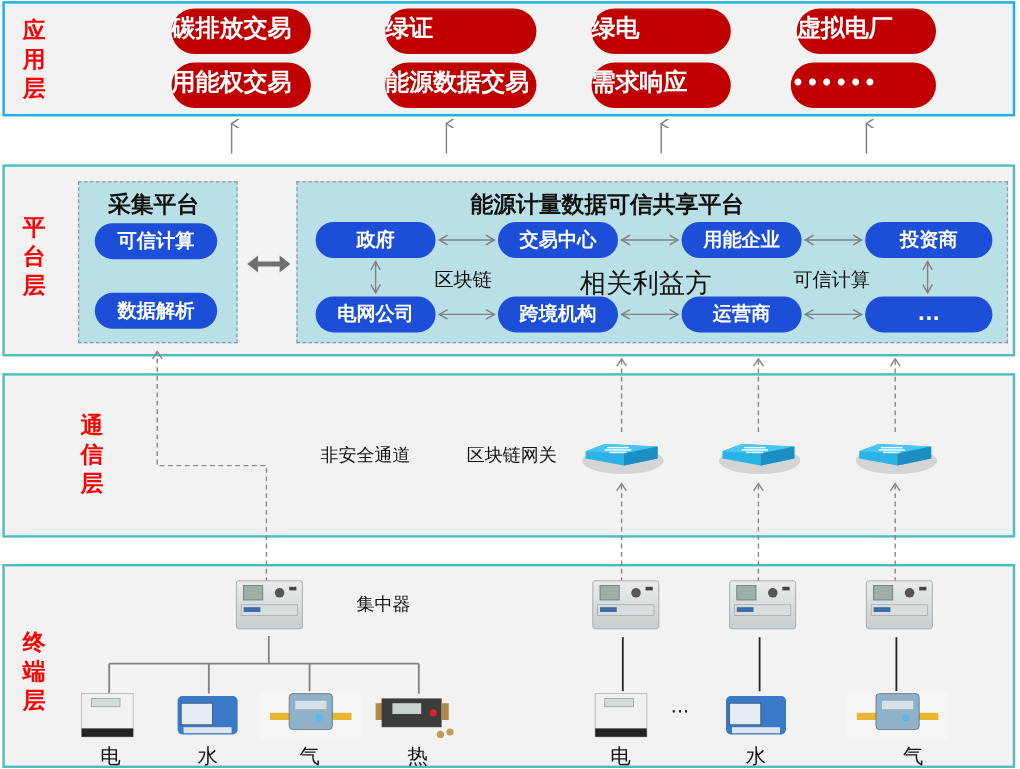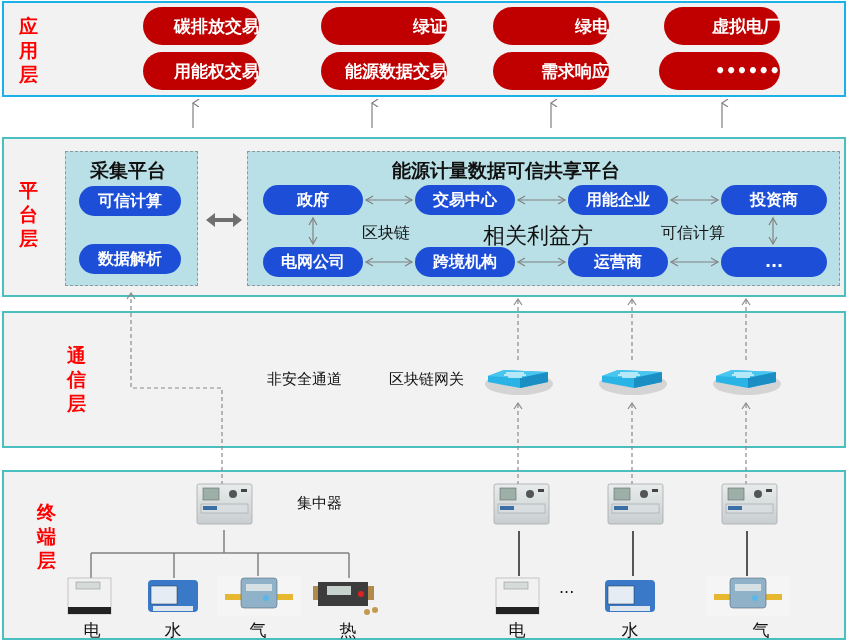--- a/index.html
+++ b/index.html
@@ -3,21 +3,21 @@
 <meta charset="utf-8">
 <style>
   html,body{margin:0;padding:0;background:#fff;}
   body{width:850px;height:641px;position:relative;overflow:hidden;font-family:"DejaVu Sans","Liberation Sans",sans-serif;}
   .layer{position:absolute;left:2px;width:844px;background:#f2f2f2;box-sizing:border-box;}
   .layer-app{top:1px;height:96px;border:2px solid #1ab0e8;}
   .layer-plat{top:137px;height:160px;border:2px solid #4bbfc0;}
   .layer-comm{top:311px;height:137px;border:2px solid #4bbfc0;}
   .layer-term{top:470px;height:170px;border:2px solid #4bbfc0;}
   .layer-label{position:absolute;left:14px;width:24px;color:#ff0000;font-size:19px;line-height:24px;font-weight:bold;text-align:right;}
-  .red-pill{position:absolute;height:38px;line-height:38px;border-radius:19px;background:#c00000;color:#fff;font-weight:bold;font-size:17px;text-align:right;}
+  .red-pill{position:absolute;height:38px;line-height:38px;border-radius:19px;background:#c00000;color:#fff;font-weight:bold;font-size:20px;text-align:left;font-family:Liberation Mono, monospace;}
   .blue-pill{position:absolute;height:30px;line-height:30px;border-radius:15px;background:#1d4ed8;color:#fff;font-weight:bold;font-size:16px;text-align:center;}
   .dash-box{position:absolute;background:#b9e0e6;border:1.5px dashed #8a9aa0;box-sizing:border-box;}
   .box-title{position:absolute;font-weight:bold;font-size:19px;color:#111;}
   .plain{position:absolute;font-size:15px;color:#111;white-space:nowrap;}
   .svg-layer{position:absolute;left:0;top:0;width:850px;height:641px;pointer-events:none;}
   .dev-label{position:absolute;font-size:17px;color:#111;text-align:center;width:40px;}
 </style>
 </head>
 <body>
 
@@ -28,21 +28,21 @@
 
 <div class="layer-label" style="top:14px;">
   <div style="width:24px;word-break:break-all;">应用层</div>
 </div>
 <div class="layer-label" style="top:178px;">
   <div style="width:24px;word-break:break-all;">平台层</div>
 </div>
 <div class="layer-label" style="top:343px;margin-left:48px;">
   <div style="width:24px;word-break:break-all;">通信层</div>
 </div>
-<div class="layer-label" style="top:500px;margin-left:18px;">
+<div class="layer-label" style="top:524px;">
   <div style="width:24px;word-break:break-all;">终端层</div>
 </div>
 
 <div class="red-pill" style="left:143px;top:7px;width:116px;">碳排放交易</div>
 <div class="red-pill" style="left:143px;top:52px;width:116px;">用能权交易</div>
 <div class="red-pill" style="left:321px;top:7px;width:126px;">绿证</div>
 <div class="red-pill" style="left:321px;top:52px;width:126px;">能源数据交易</div>
 <div class="red-pill" style="left:493px;top:7px;width:116px;">绿电</div>
 <div class="red-pill" style="left:493px;top:52px;width:116px;">需求响应</div>
 <div class="red-pill" style="left:664px;top:7px;width:116px;">虚拟电厂</div>

